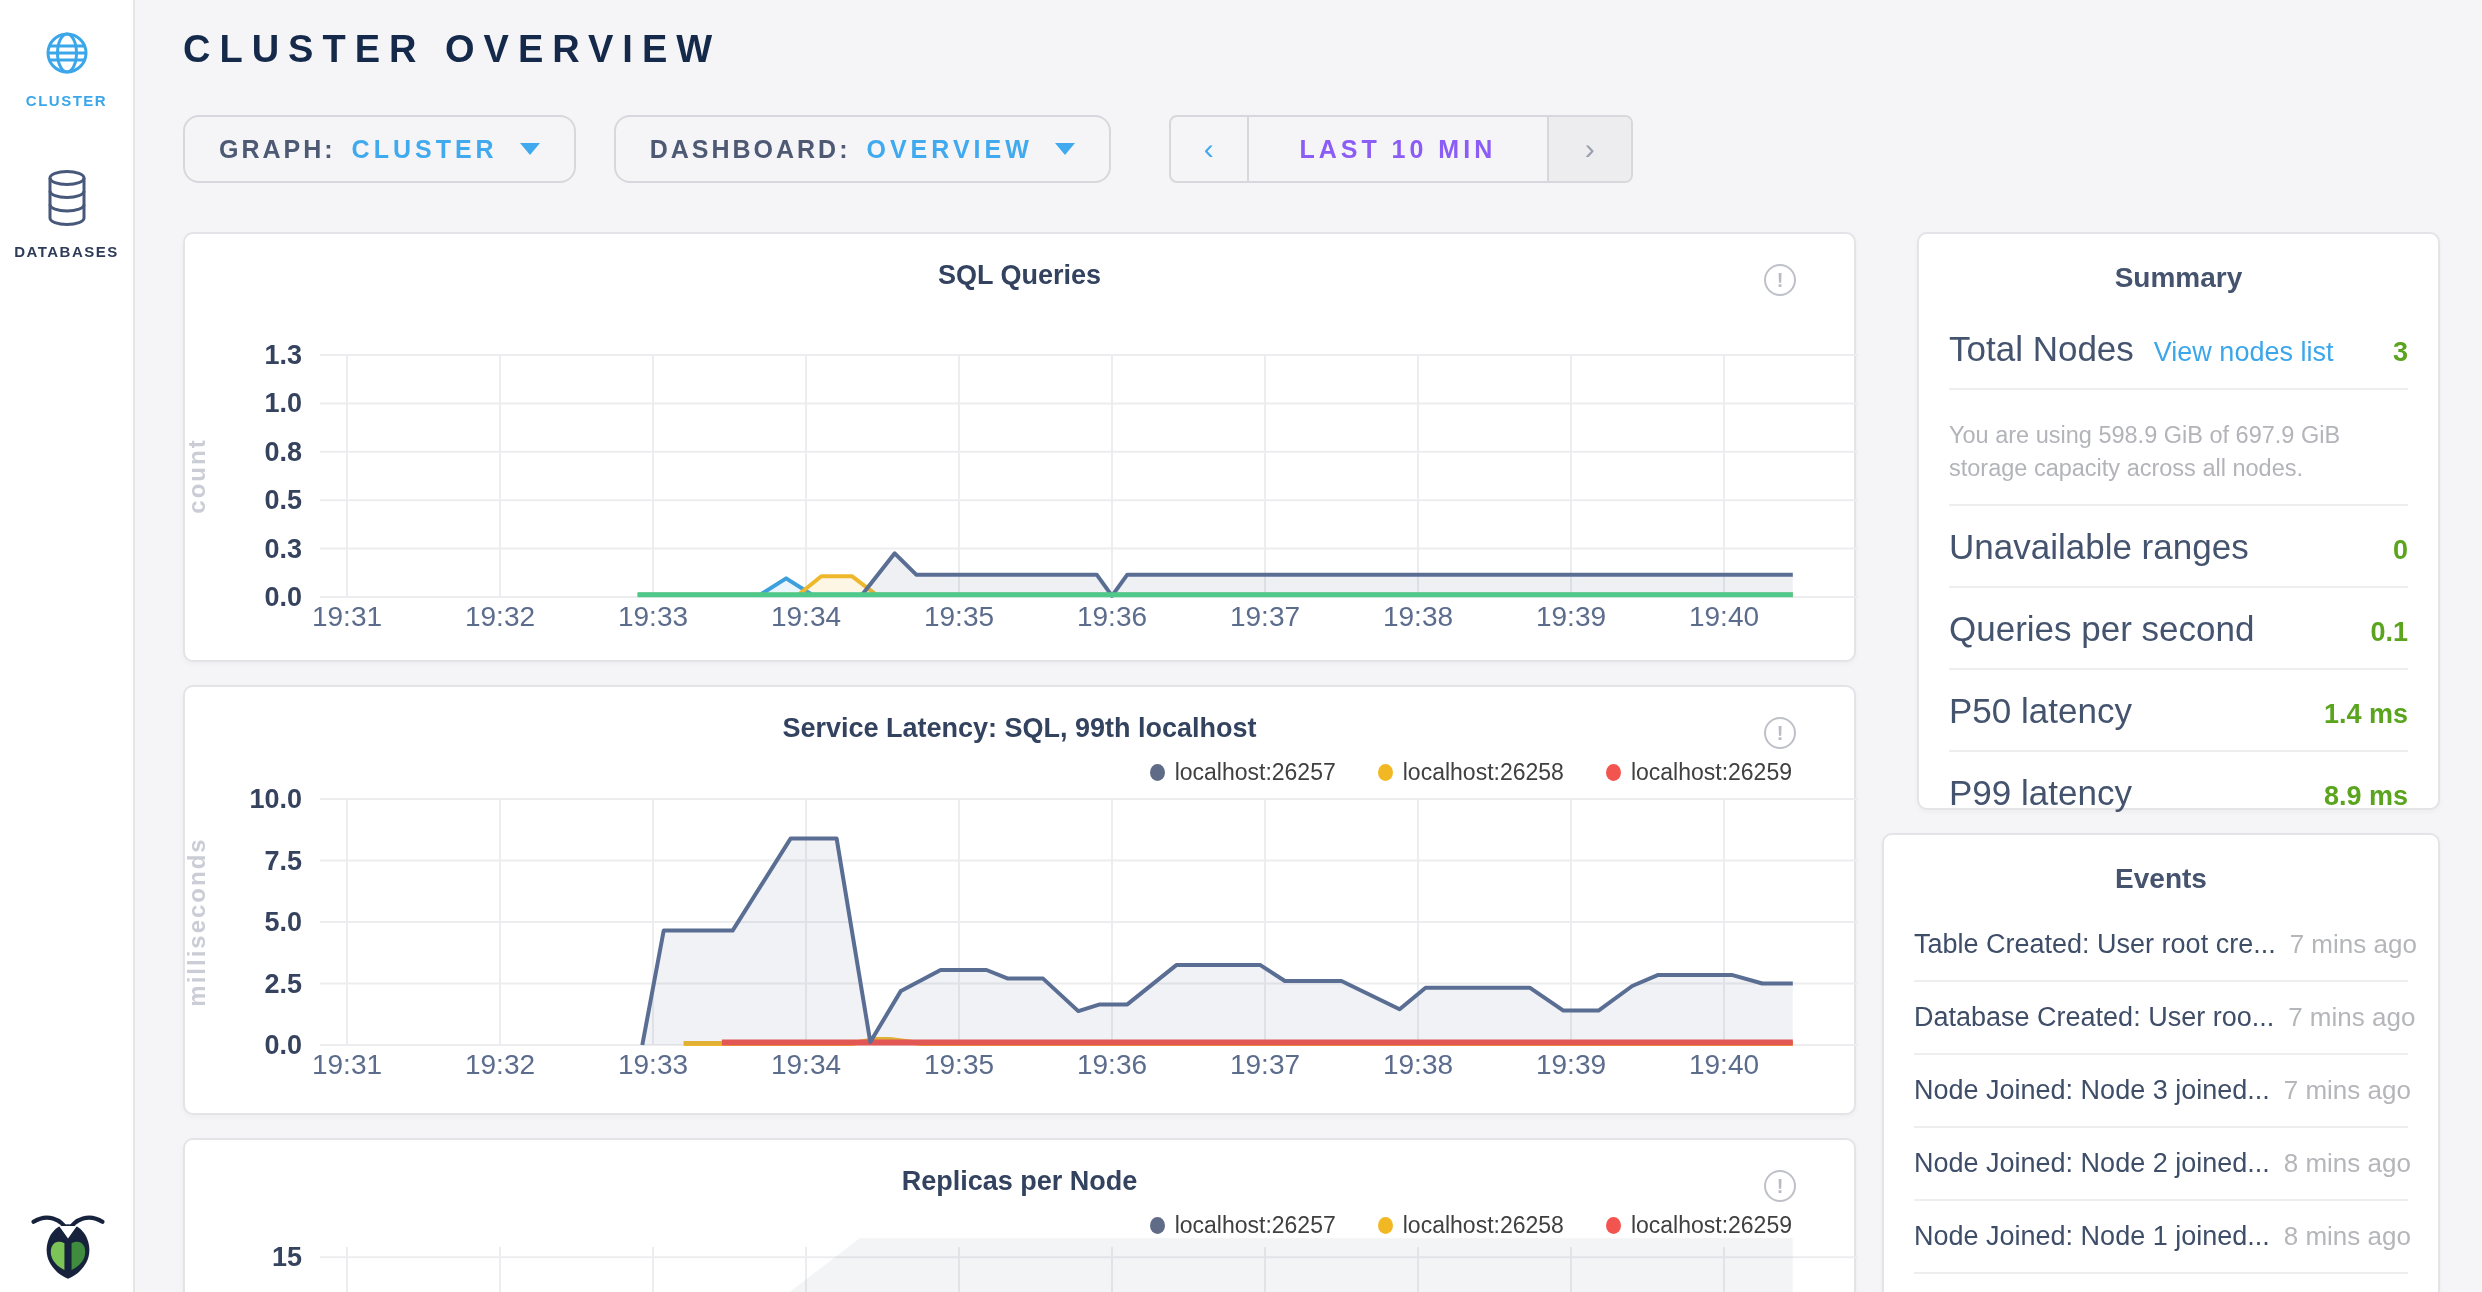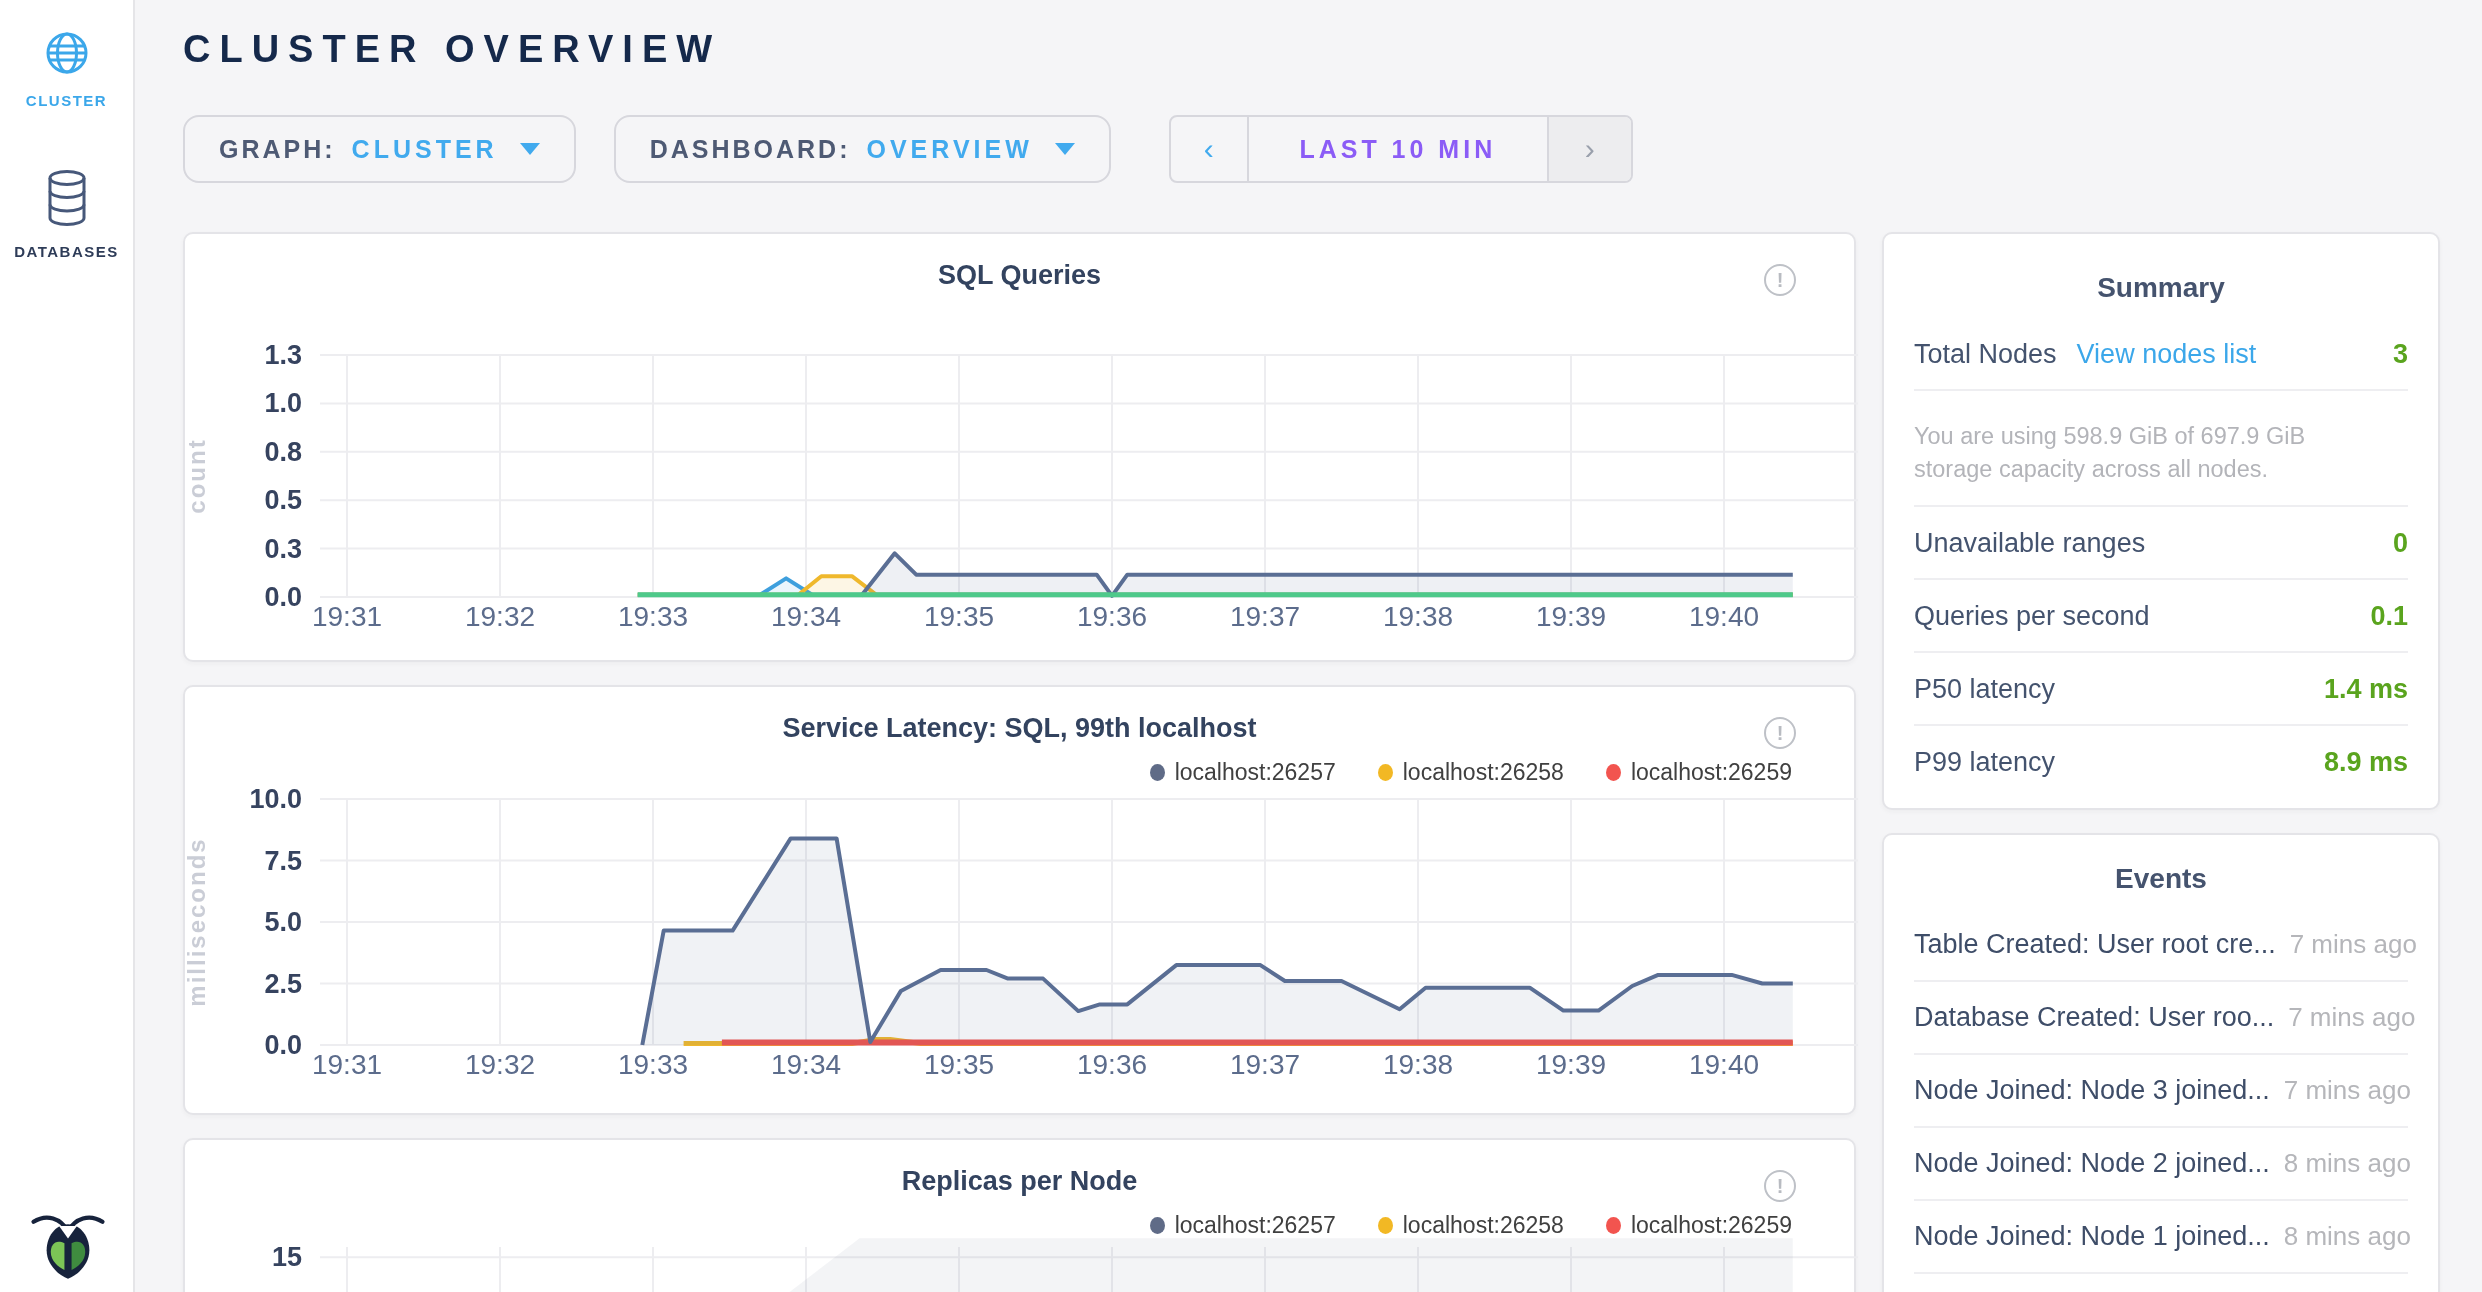--- a/index.html
+++ b/index.html
@@ -41,28 +41,28 @@
   .chart-card { width:1673px; height:430px; margin-bottom:23px; }
   .chart-title { position:absolute; top:26px; left:0; width:100%; text-align:center; font-size:27px; font-weight:bold; color:#33435F; }
   .info-icon { position:absolute; top:30px; right:58px; width:32px; height:32px; border:2px solid #BEC1C7; border-radius:50%; color:#B8BBC1; font-size:20px; font-weight:bold; display:flex; align-items:center; justify-content:center; cursor:pointer; }
   .legend { position:absolute; top:72px; right:62px; display:flex; align-items:center; height:26px; }
   .legend-item { display:flex; align-items:center; margin-left:42px; cursor:pointer; }
   .legend-dot { width:15px; height:17px; border-radius:50%; margin-right:10px; }
   .legend-name { font-size:23px; color:#404040; }
   .chart-svg { position:absolute; left:0; top:0; }
 
   
-  .summary-card { height:578px; padding:10px 30px; }
+  .summary-card { height:578px; padding:0 30px;margin-left:35px; }
   .events-card { margin-top:23px; height:520px; padding:0 30px; }
   .panel-title { text-align:center; font-size:28px; font-weight:bold; color:#45536E; padding-top:28px; }
   .rows { margin-top:14px; }
   .srow { border-bottom:2px solid #EEEEF1; padding:21px 0 19px 0; }
   .srow:last-child { border-bottom:none; }
   .srow-line { display:flex; align-items:baseline; }
-  .slabel { font-size:27px; color:#44536E; }
+  .slabel { font-size:35px; color:#44536E; }
   .slink { font-size:27px; color:#3BA7EA; margin-left:20px; cursor:pointer; text-decoration:none; }
   .sval { margin-left:auto; font-size:27px; font-weight:bold; color:#5AA41E; }
   .snote { font-size:23.5px; color:#B3B4B9; line-height:1.4; margin-top:8px; max-width:470px; }
   .erow { display:flex; align-items:center; border-bottom:2px solid #EEEEF1; padding:20px 0; cursor:pointer; }
   .etext { font-size:27px; color:#3E4D68; white-space:nowrap; }
   .etime { margin-left:auto; font-size:26px; color:#B5B6BA; padding-left:14px; white-space:nowrap; }
 
   svg text { font-family:"Liberation Sans", sans-serif; }
 </style>
 </head>

